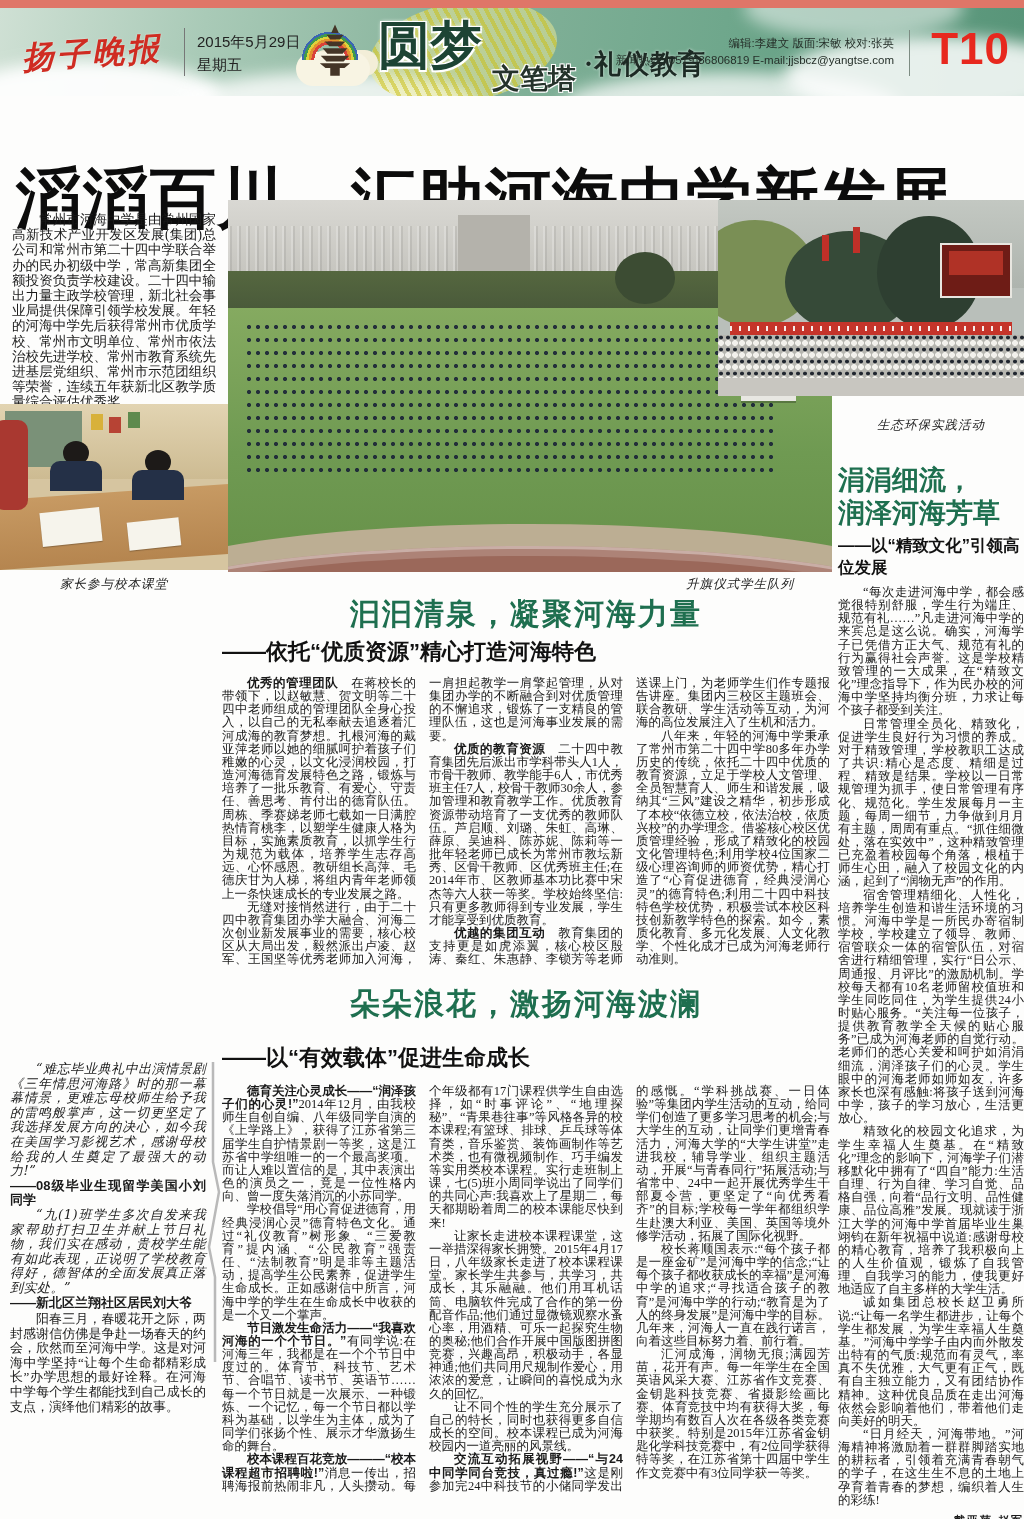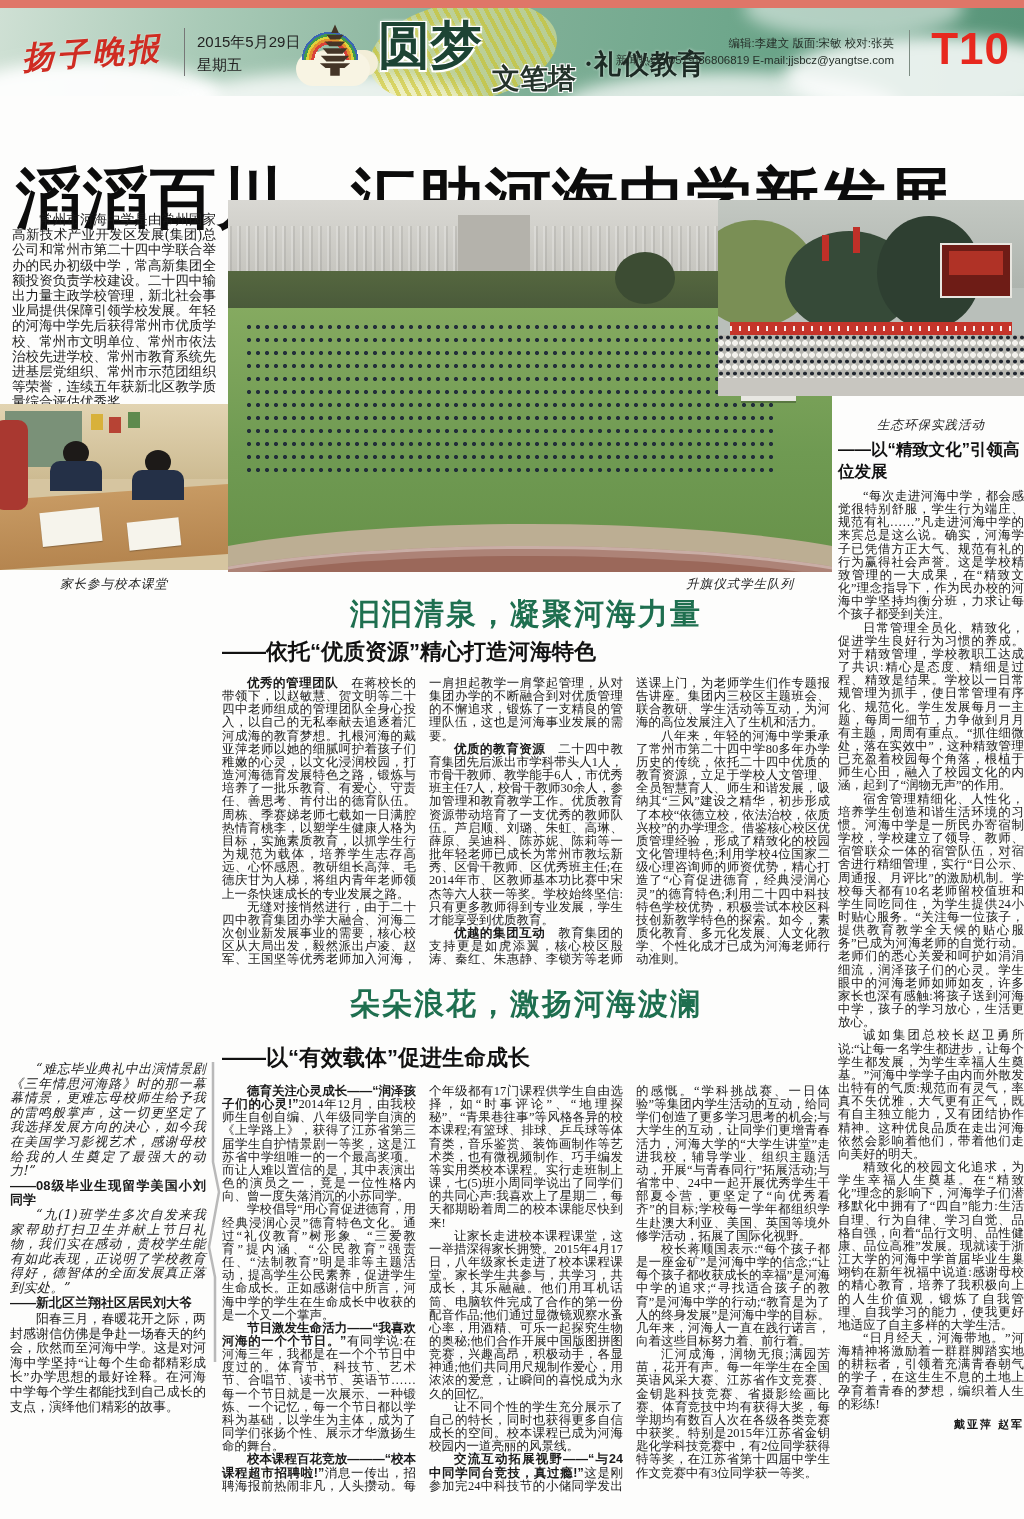--- a/index.html
+++ b/index.html
@@ -263,27 +263,31 @@
         <p class="para"><b class="lead">优秀的管理团队</b>　在蒋校长的带领下，以赵敏慧、贺文明等二十四中老师组成的管理团队全身心投入，以自己的无私奉献去追逐着汇河成海的教育梦想。扎根河海的戴亚萍老师以她的细腻呵护着孩子们稚嫩的心灵，以文化浸润校园，打造河海德育发展特色之路，锻炼与培养了一批乐教育、有爱心、守责任、善思考、肯付出的德育队伍。周栋、季赛娣老师七载如一日满腔热情育桃李，以塑学生健康人格为目标，实施素质教育，以抓学生行为规范为载体，培养学生志存高远、心怀感恩。教研组长高萍、毛德庆甘为人梯，将组内青年老师领上一条快速成长的专业发展之路。</p>
         <p class="para">无缝对接悄然进行，由于二十四中教育集团办学大融合、河海二次创业新发展事业的需要，核心校区从大局出发，毅然派出卢凌、赵军、王国坚等优秀老师加入河海，一肩担起教学一肩擎起管理，从对集团办学的不断融合到对优质管理的不懈追求，锻炼了一支精良的管理队伍，这也是河海事业发展的需要。</p>
         <p class="para"><b class="lead">优质的教育资源</b>　二十四中教育集团先后派出市学科带头人1人，市骨干教师、教学能手6人，市优秀班主任7人，校骨干教师30余人，参加管理和教育教学工作。优质教育资源带动培育了一支优秀的教师队伍。芦启顺、刘璐、朱虹、高琳、薛原、吴迪科、陈苏妮、陈莉等一批年轻老师已成长为常州市教坛新秀、区骨干教师、区优秀班主任;在2014年市、区教师基本功比赛中宋杰等六人获一等奖。学校始终坚信:只有更多教师得到专业发展，学生才能享受到优质教育。</p>
         <p class="para"><b class="lead">优越的集团互动</b>　教育集团的支持更是如虎添翼，核心校区殷涛、秦红、朱惠静、李锁芳等老师送课上门，为老师学生们作专题报告讲座。集团内三校区主题班会、联合教研、学生活动等互动，为河海的高位发展注入了生机和活力。</p>
         <p class="para">八年来，年轻的河海中学秉承了常州市第二十四中学80多年办学历史的传统，依托二十四中优质的教育资源，立足于学校人文管理、全员智慧育人、师生和谐发展，吸纳其“三风”建设之精华，初步形成了本校“依德立校，依法治校，依质兴校”的办学理念。借鉴核心校区优质管理经验，形成了精致化的校园文化管理特色;利用学校4位国家二级心理咨询师的师资优势，精心打造了“心育促进德育，经典浸润心灵”的德育特色;利用二十四中科技特色学校优势，积极尝试本校区科技创新教学特色的探索。如今，素质化教育、多元化发展、人文化教学、个性化成才已成为河海老师行动准则。</p>
       </div>
   </div>
 
   <div class="right-col">
     <div class="caption eco-caption">生态环保实践活动</div>
+    <div class="g-title">
+      <div>涓涓细流，</div>
+      <div>润泽河海芳草</div>
+    </div>
     <div class="sub-title">——以“精致文化”引领高位发展</div>
     <div class="col-flow">
         <p class="para">“每次走进河海中学，都会感觉很特别舒服，学生行为端庄、规范有礼……”凡走进河海中学的来宾总是这么说。确实，河海学子已凭借方正大气、规范有礼的行为赢得社会声誉。这是学校精致管理的一大成果，在“精致文化”理念指导下，作为民办校的河海中学坚持均衡分班，力求让每个孩子都受到关注。</p>
         <p class="para">日常管理全员化、精致化，促进学生良好行为习惯的养成。对于精致管理，学校教职工达成了共识:精心是态度、精细是过程、精致是结果。学校以一日常规管理为抓手，使日常管理有序化、规范化。学生发展每月一主题，每周一细节，力争做到月月有主题，周周有重点。“抓住细微处，落在实效中”，这种精致管理已充盈着校园每个角落，根植于师生心田，融入了校园文化的内涵，起到了“润物无声”的作用。</p>
         <p class="para">宿舍管理精细化、人性化，培养学生创造和谐生活环境的习惯。河海中学是一所民办寄宿制学校，学校建立了领导、教师、宿管联众一体的宿管队伍，对宿舍进行精细管理，实行“日公示、周通报、月评比”的激励机制。学校每天都有10名老师留校值班和学生同吃同住，为学生提供24小时贴心服务。“关注每一位孩子，提供教育教学全天候的贴心服务”已成为河海老师的自觉行动。老师们的悉心关爱和呵护如涓涓细流，润泽孩子们的心灵。学生眼中的河海老师如师如友，许多家长也深有感触:将孩子送到河海中学，孩子的学习放心，生活更放心。</p>
+        <p class="para">精致化的校园文化追求，为学生幸福人生奠基。在“精致化”理念的影响下，河海学子们潜移默化中拥有了“四自”能力:生活自理、行为自律、学习自觉、品格自强，向着“品行文明、品性健康、品位高雅”发展。现就读于浙江大学的河海中学首届毕业生巢翊钧在新年祝福中说道:感谢母校的精心教育，培养了我积极向上的人生价值观，锻炼了自我管理、自我学习的能力，使我更好地适应了自主多样的大学生活。</p>
         <p class="para">诚如集团总校长赵卫勇所说:“让每一名学生都进步，让每个学生都发展，为学生幸福人生奠基。”河海中学学子由内而外散发出特有的气质:规范而有灵气，率真不失优雅，大气更有正气，既有自主独立能力，又有团结协作精神。这种优良品质在走出河海依然会影响着他们，带着他们走向美好的明天。</p>
-        <p class="para">精致化的校园文化追求，为学生幸福人生奠基。在“精致化”理念的影响下，河海学子们潜移默化中拥有了“四自”能力:生活自理、行为自律、学习自觉、品格自强，向着“品行文明、品性健康、品位高雅”发展。现就读于浙江大学的河海中学首届毕业生巢翊钧在新年祝福中说道:感谢母校的精心教育，培养了我积极向上的人生价值观，锻炼了自我管理、自我学习的能力，使我更好地适应了自主多样的大学生活。</p>
         <p class="para">“日月经天，河海带地。”河海精神将激励着一群群脚踏实地的耕耘者，引领着充满青春朝气的学子，在这生生不息的土地上孕育着青春的梦想，编织着人生的彩练!</p>
       </div>
     <div class="signature">戴亚萍  赵军</div>
   </div>
 
   <div class="article2">
     <div class="g-title">朵朵浪花，激扬河海波澜</div>
     <div class="sub-title">——以“有效载体”促进生命成长</div>
     <div class="body-cols">
         <p class="para"><b class="lead">德育关注心灵成长——“润泽孩子们的心灵!”</b>2014年12月，由我校师生自创自编、八年级同学自演的《上学路上》，获得了江苏省第三届学生自护情景剧一等奖，这是江苏省中学组唯一的一个最高奖项。而让人难以置信的是，其中表演出色的演员之一，竟是一位性格内向、曾一度失落消沉的小苏同学。</p>

